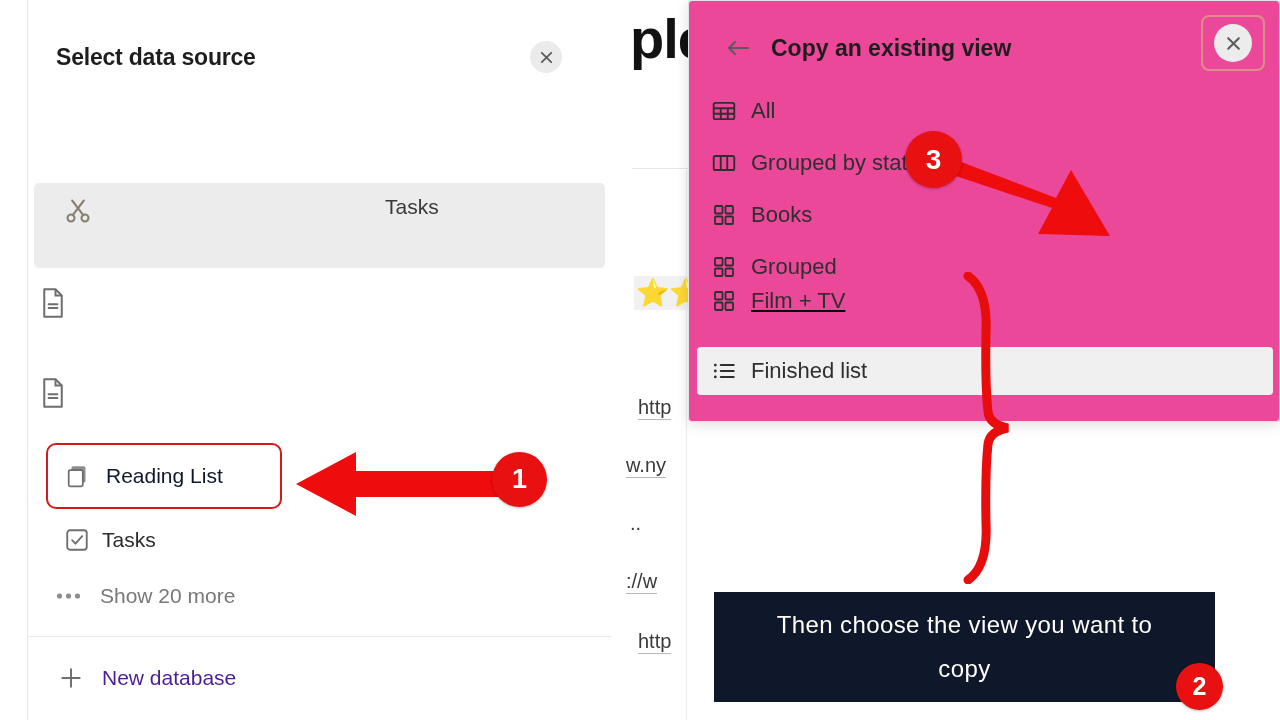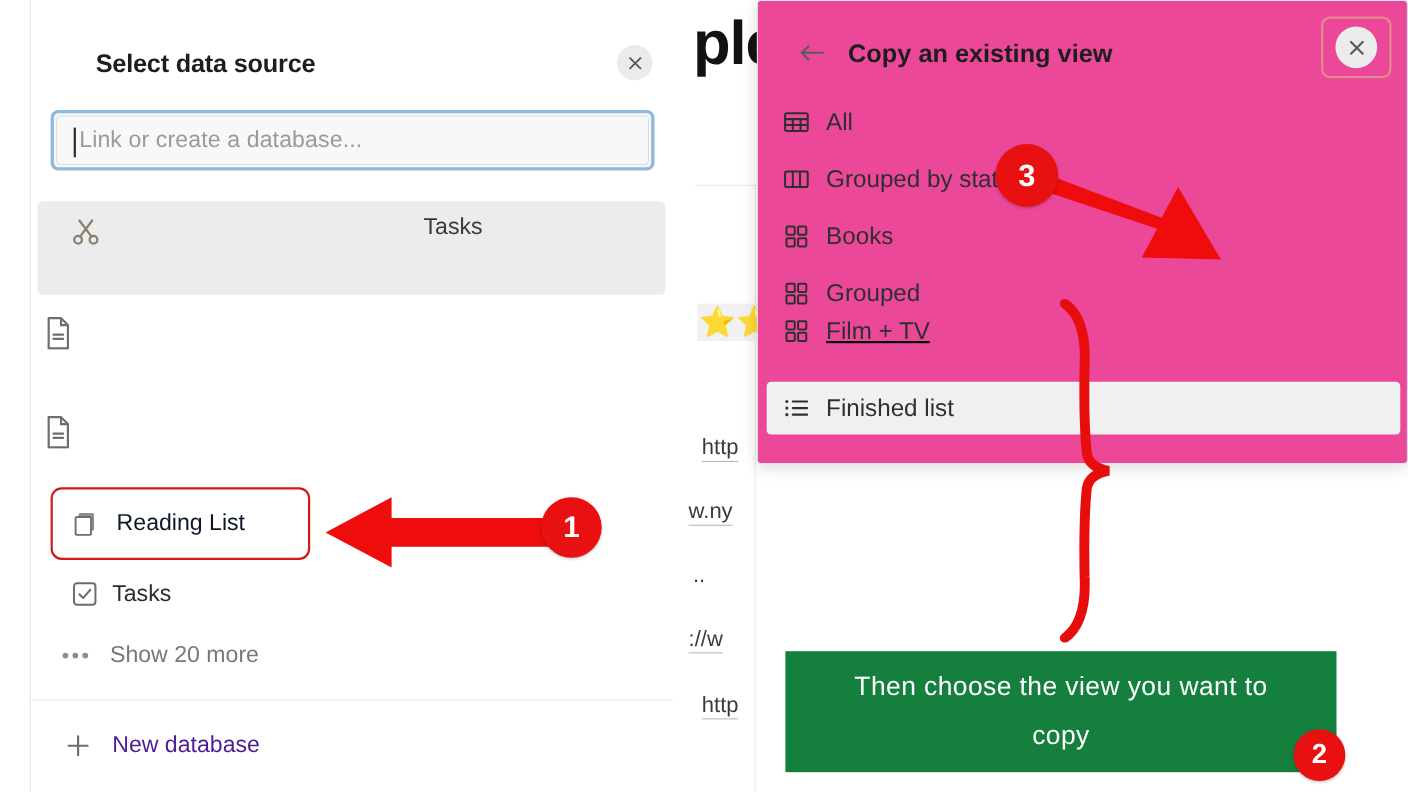--- a/index.html
+++ b/index.html
@@ -14,21 +14,21 @@
   
   #left-panel {
     position: absolute; left: 0; top: 0; width: 612px; height: 720px;
     background: #fff;
   }
   #left-divider-v {
     position: absolute; left: 27px; top: 0; width: 1px; height: 720px;
     background: #e6e6e6;
   }
   #panel-header {
-    position: absolute; left: 56px; top: 36px; width: 524px; height: 42px; margin-left: 31px;
+    position: absolute; left: 56px; top: 36px; width: 524px; height: 42px;
   }
   #panel-title {
     font-size: 23px; font-weight: bold; color: #1d1d1d;
     letter-spacing: -0.2px; line-height: 42px;
   }
   #panel-close {
     position: absolute; right: 18px; top: 5px;
     width: 32px; height: 32px; border-radius: 50%;
     background: #ebebeb; display: flex; align-items: center; justify-content: center;
     cursor: pointer;
@@ -204,21 +204,21 @@
   #badge-1 { left: 492px; top: 452px; width: 55px; height: 55px; font-size: 27px; }
   #badge-2 { left: 1176px; top: 663px; width: 47px; height: 47px; font-size: 25px; }
   #badge-3 { left: 905px; top: 131px; width: 57px; height: 57px; font-size: 28px; }
 
   #arrow-1 { position: absolute; left: 296px; top: 448px; }
   #arrow-3 { position: absolute; left: 938px; top: 148px; }
   #brace { position: absolute; left: 958px; top: 272px; }
 
   #tooltip {
     position: absolute; left: 714px; top: 592px; width: 501px; height: 110px;
-    background: #15803d; display: flex; flex-direction: column;
+    background: #0f172a; display: flex; flex-direction: column;
     align-items: center; justify-content: center;
   }
   #tooltip-line1, #tooltip-line2 {
     color: #fff; font-size: 24px; letter-spacing: 0.4px; text-align: center;
   }
   #tooltip-line1 { margin-bottom: 16px; }
 </style>
 </head>
 <body>
 
@@ -229,26 +229,20 @@
 
     <div id="panel-header">
       <div id="panel-title">Select data source</div>
       <div id="panel-close">
         <svg viewBox="0 0 16 16">
           <path d="M3 3 L13 13 M13 3 L3 13" stroke="#5c5c5c" stroke-width="1.9" fill="none" stroke-linecap="round"></path>
         </svg>
       </div>
     </div>
 
-    <div id="search-wrap">
-      <div id="search-inner">
-        <div id="search-caret"></div>
-        <span id="search-text">Link or create a database...</span>
-      </div>
-    </div>
 
     <div class="ds-row" id="ds-row-tasks-cut">
       <div class="ds-icon">
         <svg width="28" height="28" viewBox="0 0 24 24" fill="none" stroke="#8a8070" stroke-width="1.8" stroke-linecap="round">
           <circle cx="6" cy="18" r="3"></circle>
             <circle cx="18" cy="18" r="3"></circle>
           <path d="M7.5 15.5 L17 3 M16.5 15.5 L7 3"></path>
         </svg>
       </div>
       <span class="ds-label">Tasks</span>

